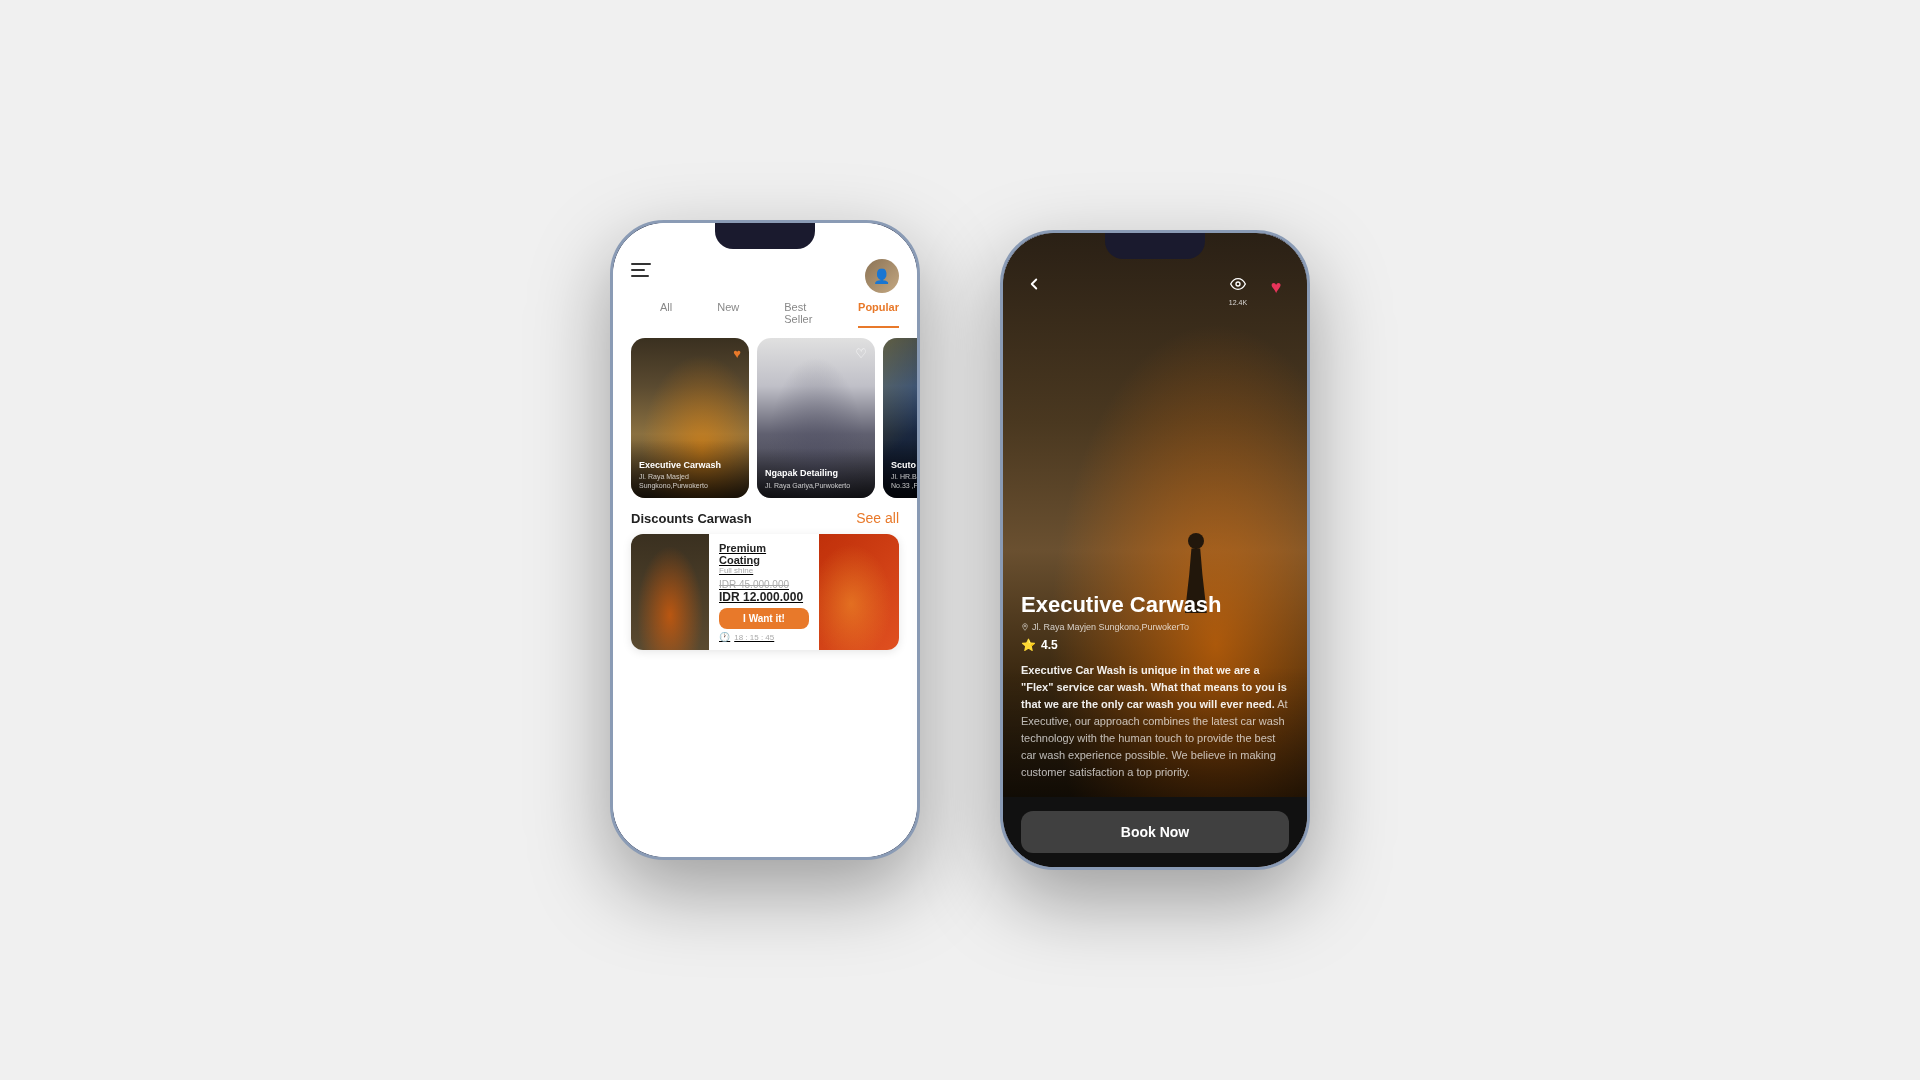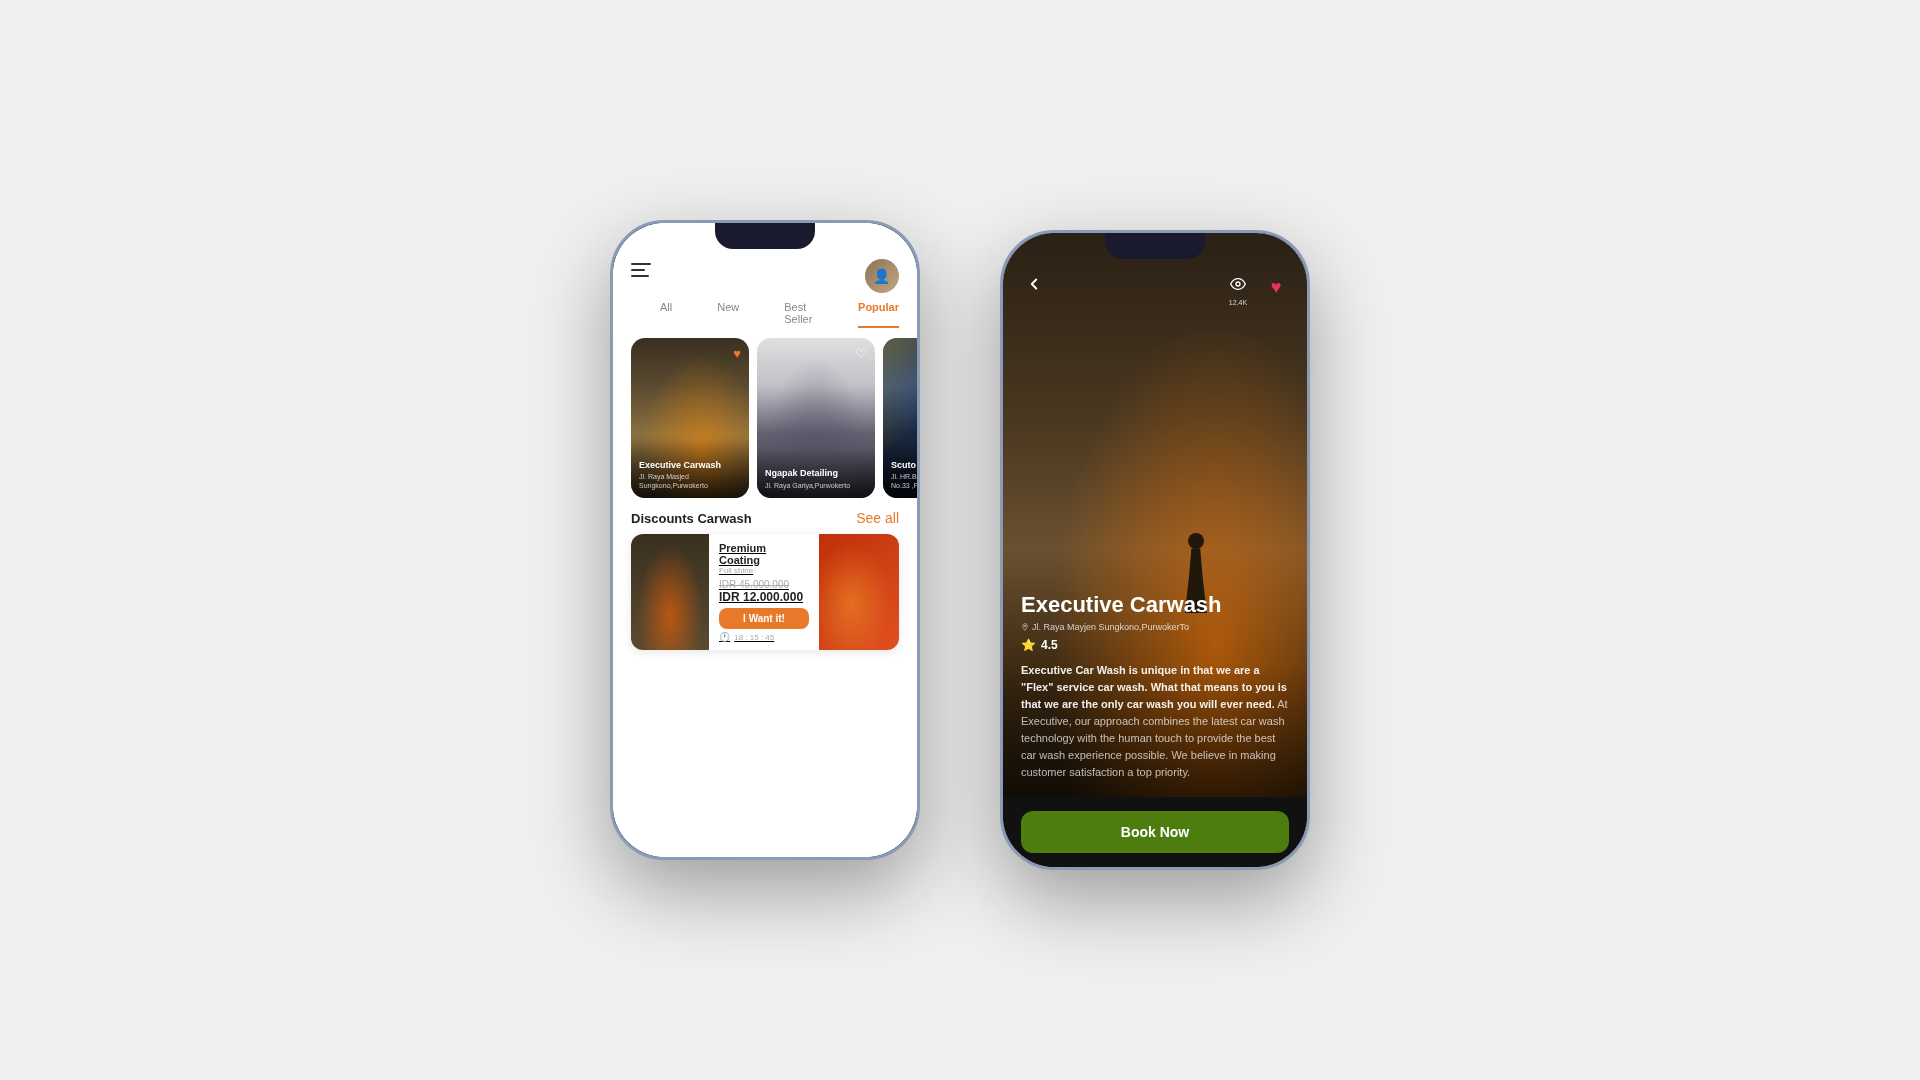--- a/index.html
+++ b/index.html
@@ -494,21 +494,21 @@
       bottom: 0;
       left: 0;
       right: 0;
       padding: 14px 18px;
       background: #111;
       z-index: 10;
     }
     .book-now-btn {
       width: 100%;
       padding: 13px;
-      background: #4d7c0f;
+      background: #404040;
       border: none;
       border-radius: 12px;
       color: #fff;
       font-size: 14px;
       font-weight: 700;
       cursor: pointer;
       text-align: center;
     }
 
     

